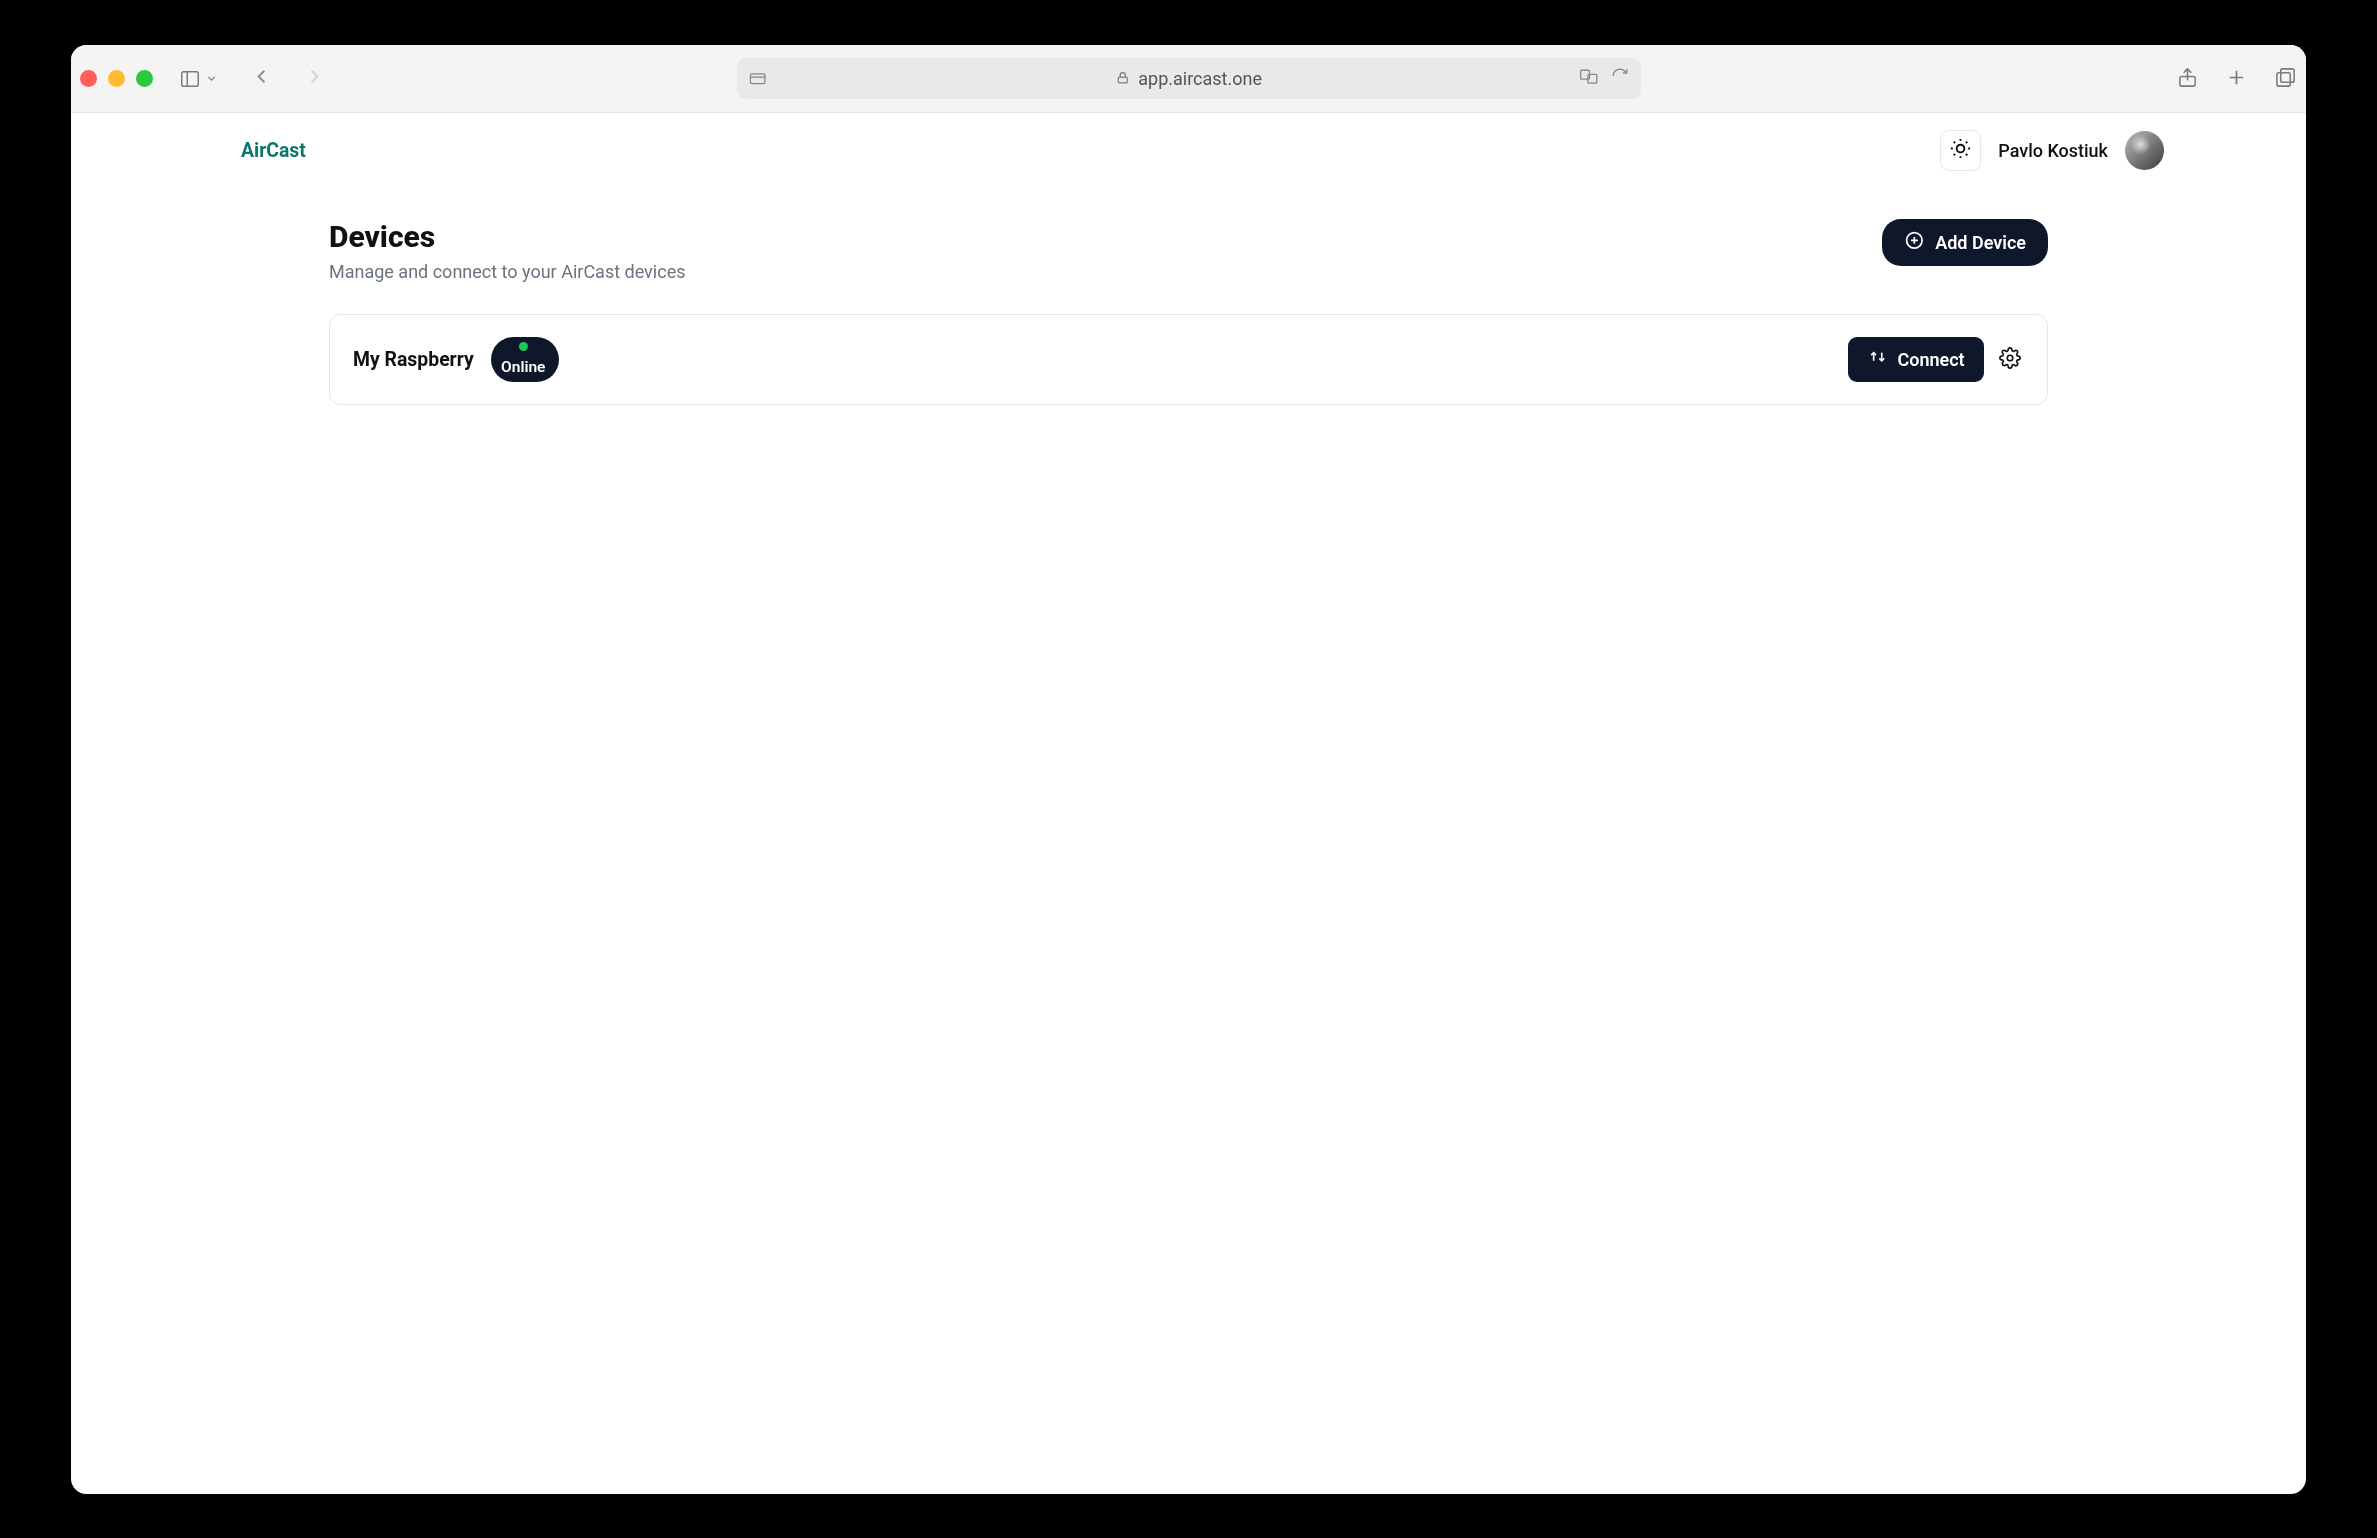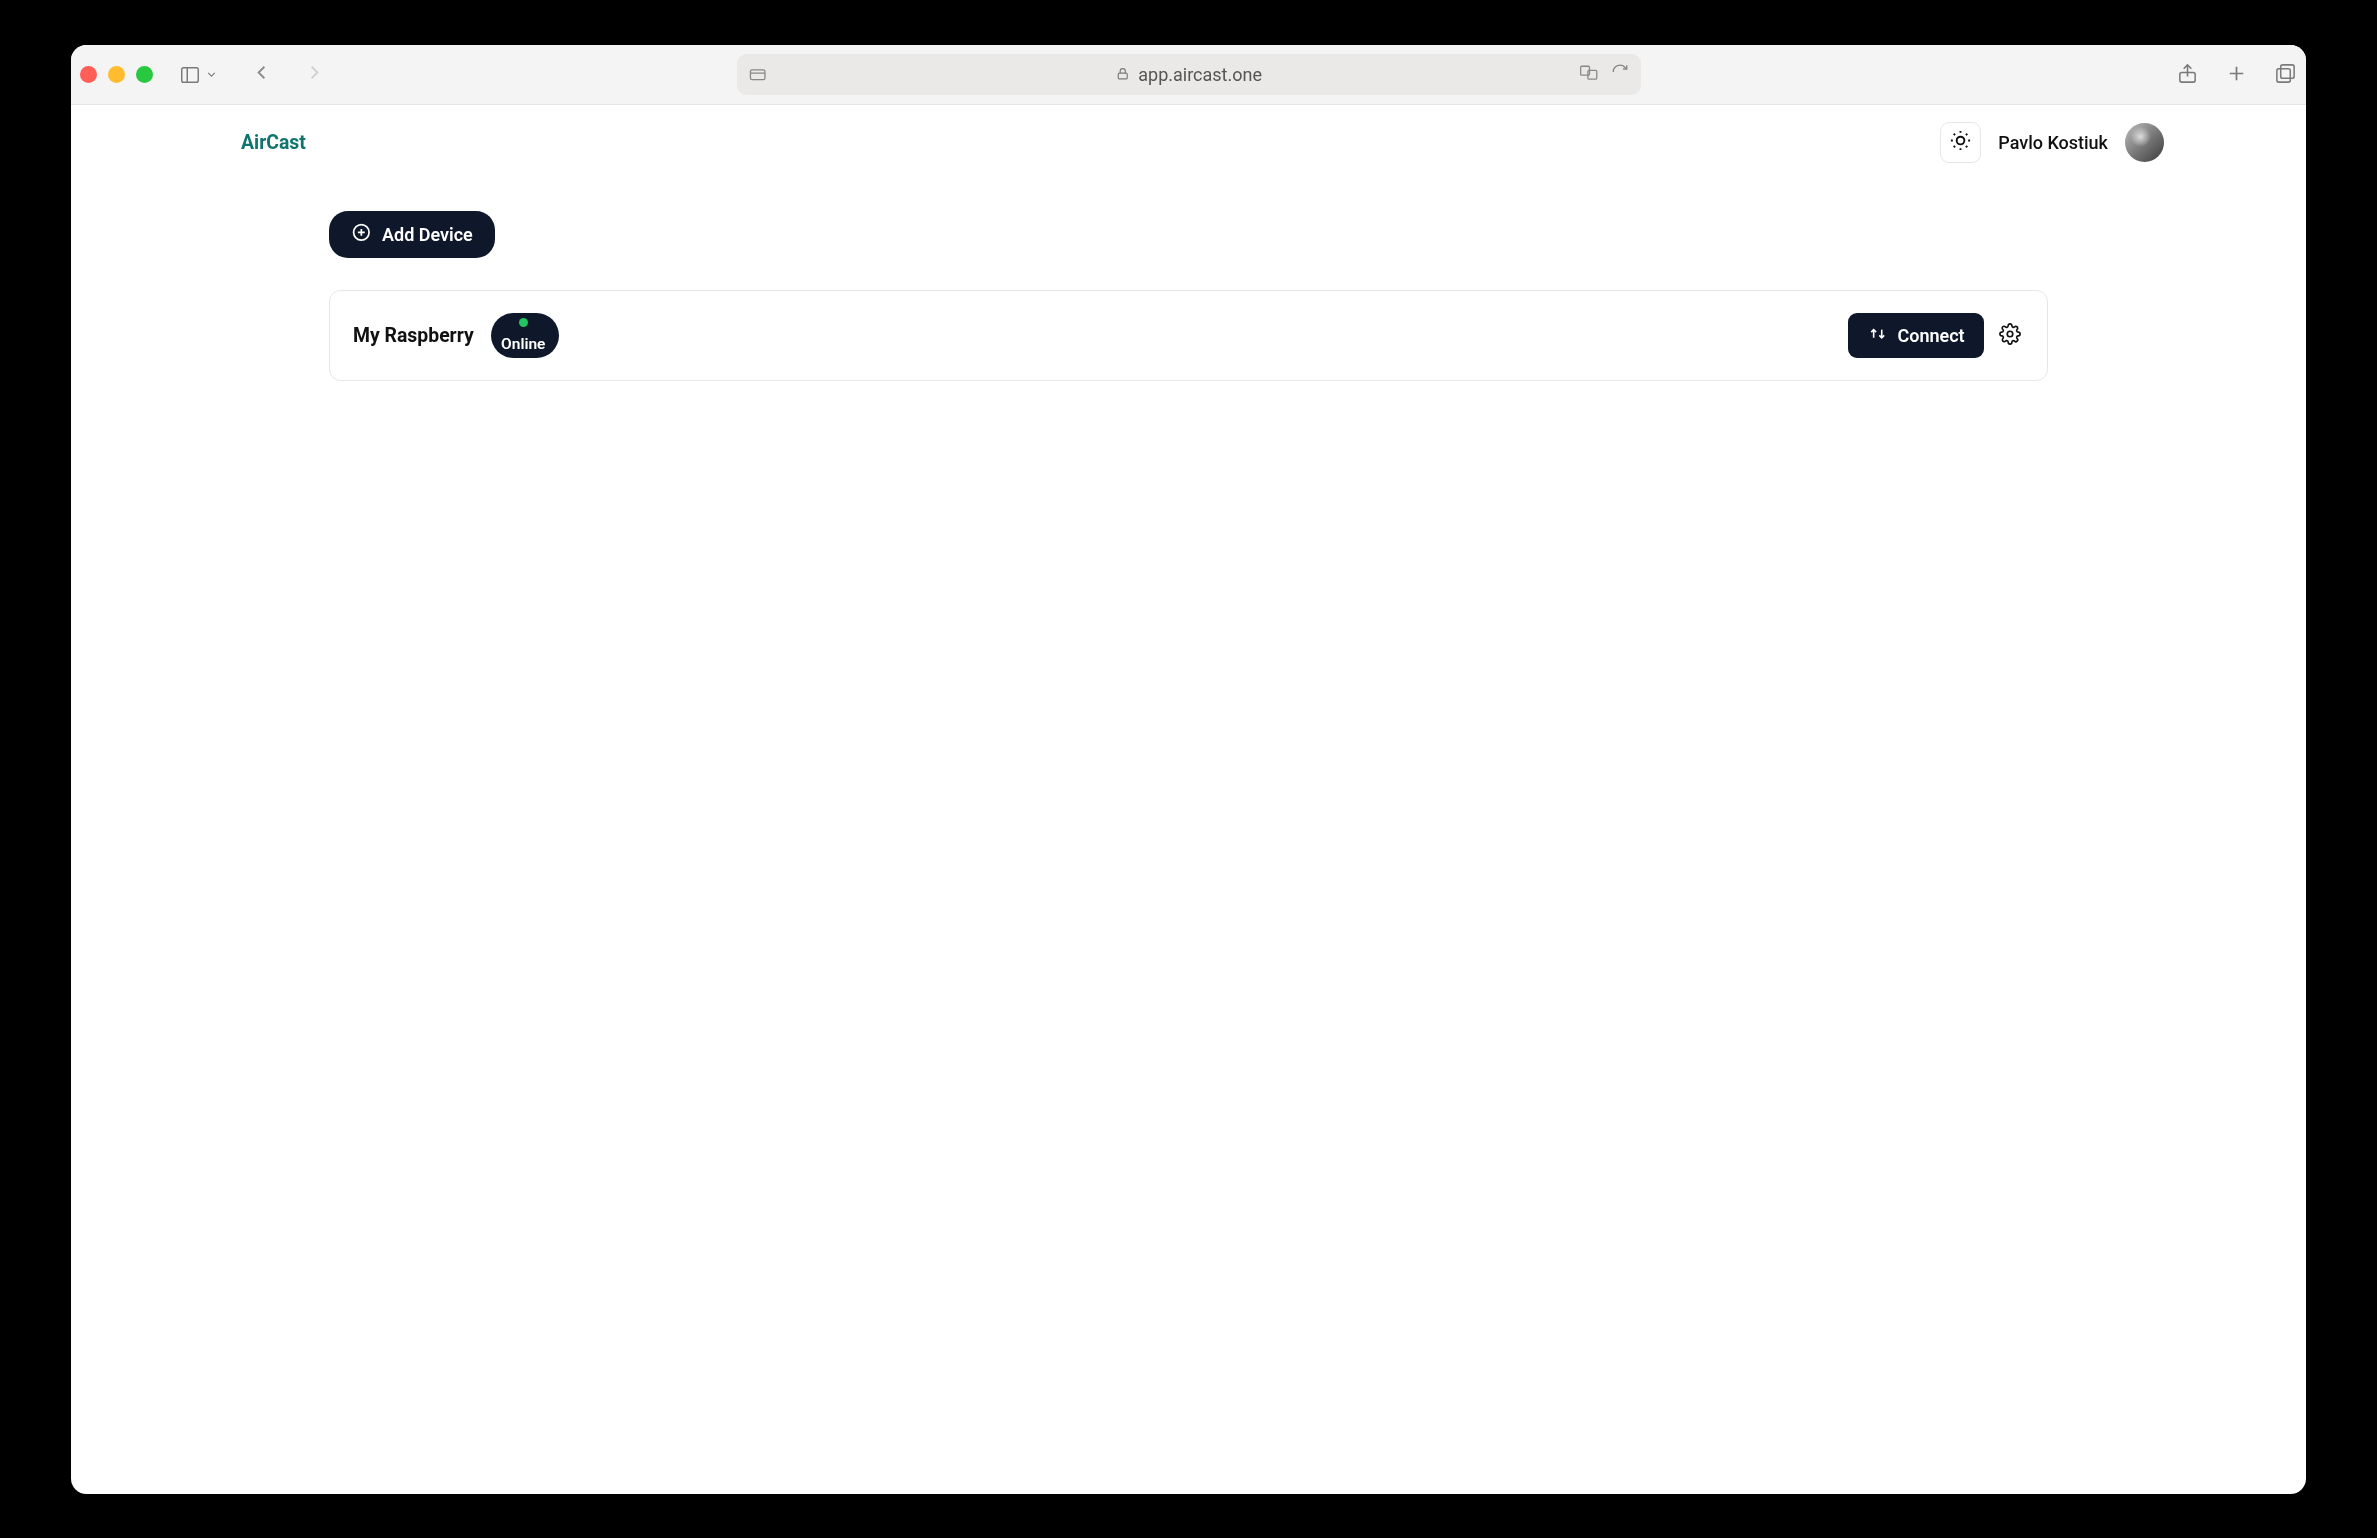--- a/index.html
+++ b/index.html
@@ -19,21 +19,21 @@
       height: 100%;
       background: #fff;
       border-radius: 15.5px;
       overflow: hidden;
       display: flex;
       flex-direction: column;
     }
 
     
     .browser-chrome {
-      height: 60px;
+      height: 68px;
       background: #f5f4f4;
       border-bottom: 0.6px solid #e6e5e4;
       display: flex;
       align-items: center;
       padding: 0 9px;
       position: relative;
     }
     .traffic-lights {
       display: flex;
       gap: 11px;
@@ -374,20 +374,24 @@
           </svg>
         </span>
       </button>
       <span class="user-name">Pavlo Kostiuk</span>
       <div class="avatar"></div>
     </div>
   </div>
 
   <div class="main">
     <div class="page-heading-row">
+      <div>
+        <h1 class="page-title">Devices</h1>
+        <p class="page-subtitle">Manage and connect to your AirCast devices</p>
+      </div>
       <button class="add-btn">
         <span>
           <svg viewBox="0 0 24 24" fill="none" stroke-width="2">
             <circle cx="12" cy="12" r="9"></circle>
               <line x1="12" y1="8" x2="12" y2="16"></line>
               <line x1="8" y1="12" x2="16" y2="12"></line>
           </svg>
         </span>
         <span>Add Device</span>
       </button>

